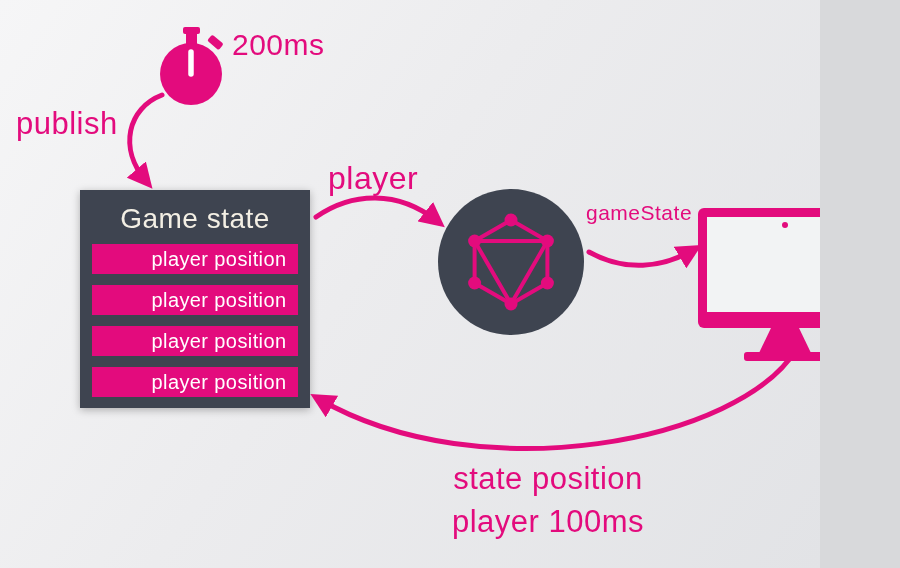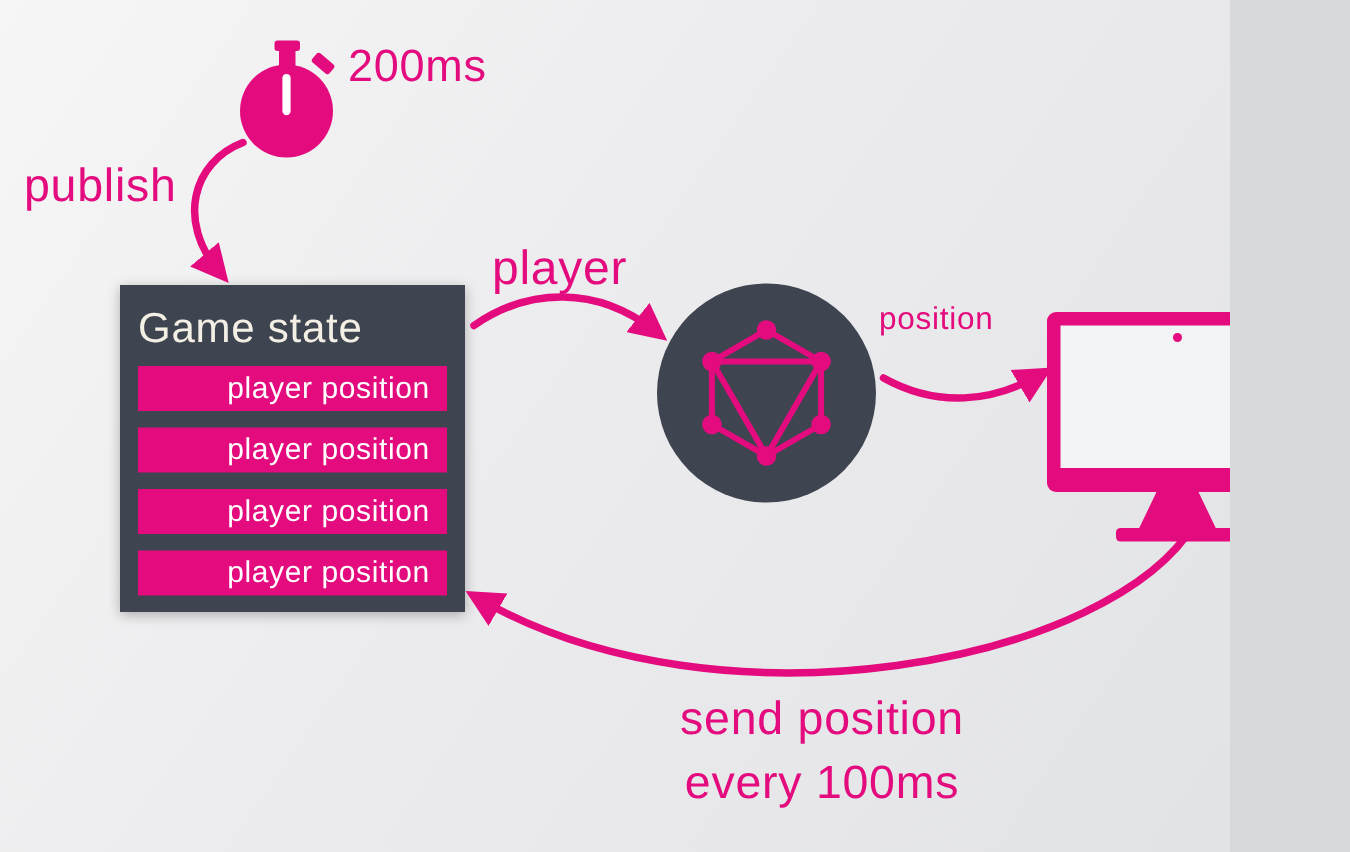--- a/index.html
+++ b/index.html
@@ -39,20 +39,21 @@
     background:#3e4450;
     box-shadow:0 2px 8px rgba(0,0,0,.28);
     z-index:1;
     box-sizing:border-box;
     padding:8px 12px 0 12px;
   }
   .gs-title{
     color:#f3efe4;
     font-size:28px;
     font-weight:300;
+    text-align:center;
     letter-spacing:.5px;
     height:46px;
     line-height:42px;
   }
   .gs-row{
     background:#e30b7d;
     color:#ffffff;
     font-size:20px;
     font-weight:300;
     text-align:center;
@@ -64,24 +65,24 @@
   }
 </style>
 </head>
 <body>
 
 <div class="stage">
 
   <div class="label label-200ms">200ms</div>
   <div class="label label-trigger">publish</div>
   <div class="label label-publish">player</div>
-  <div class="label label-gamestate">position</div>
+  <div class="label label-gamestate">gameState</div>
   <div class="send-label">
-    <div>send position</div>
-    <div>every 100ms</div>
+    <div>state position</div>
+    <div>player 100ms</div>
   </div>
 
   <div class="gs-box">
     <div class="gs-title">Game state</div>
     <div class="gs-row">player position</div>
     <div class="gs-row">player position</div>
     <div class="gs-row">player position</div>
     <div class="gs-row">player position</div>
   </div>
 

